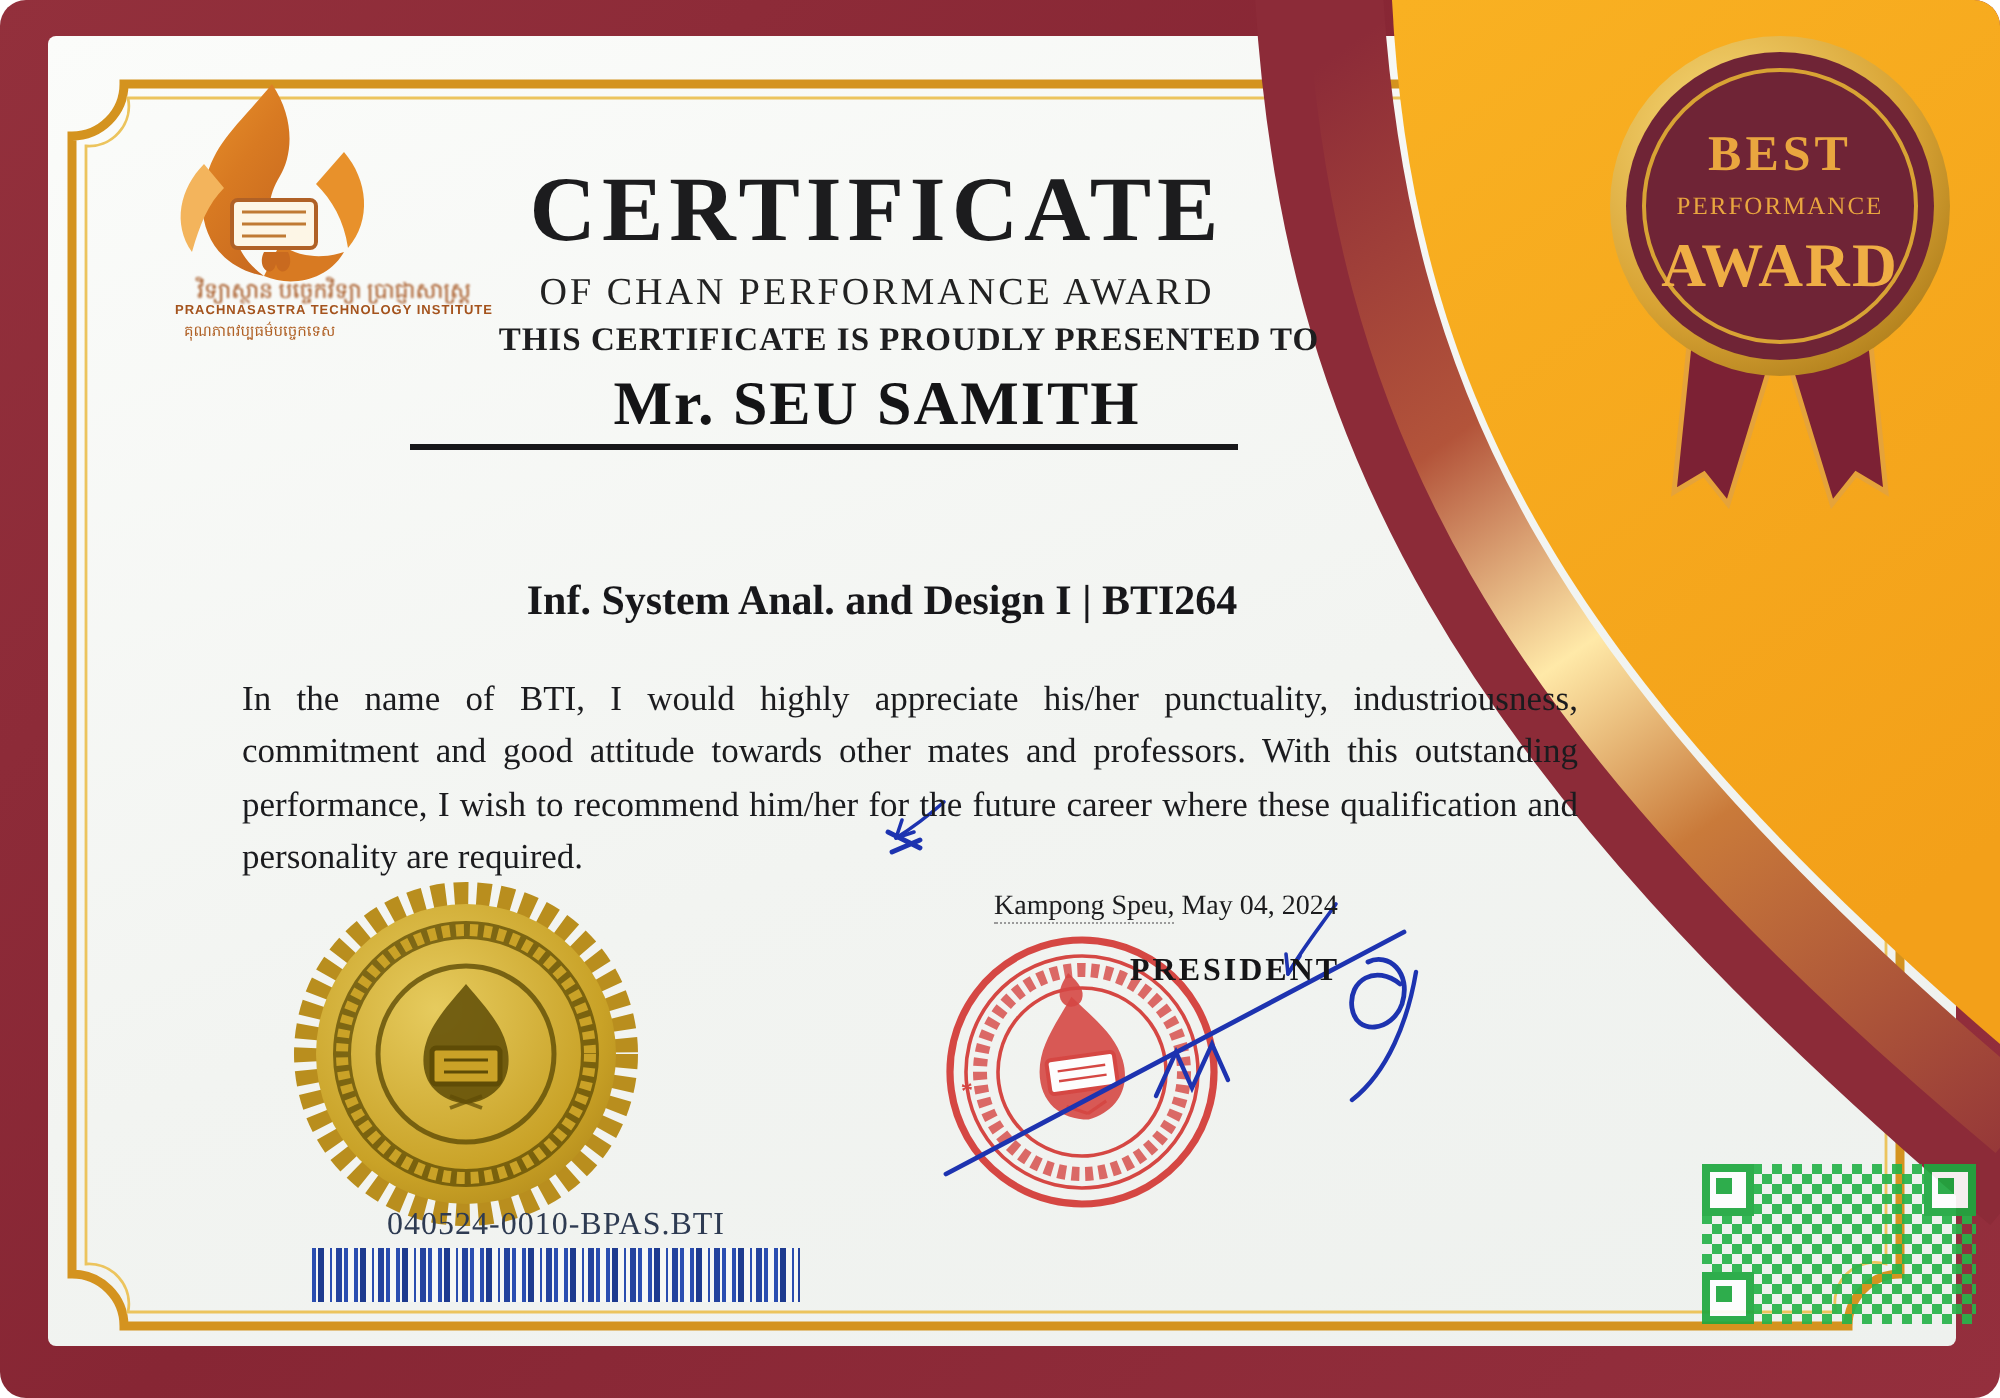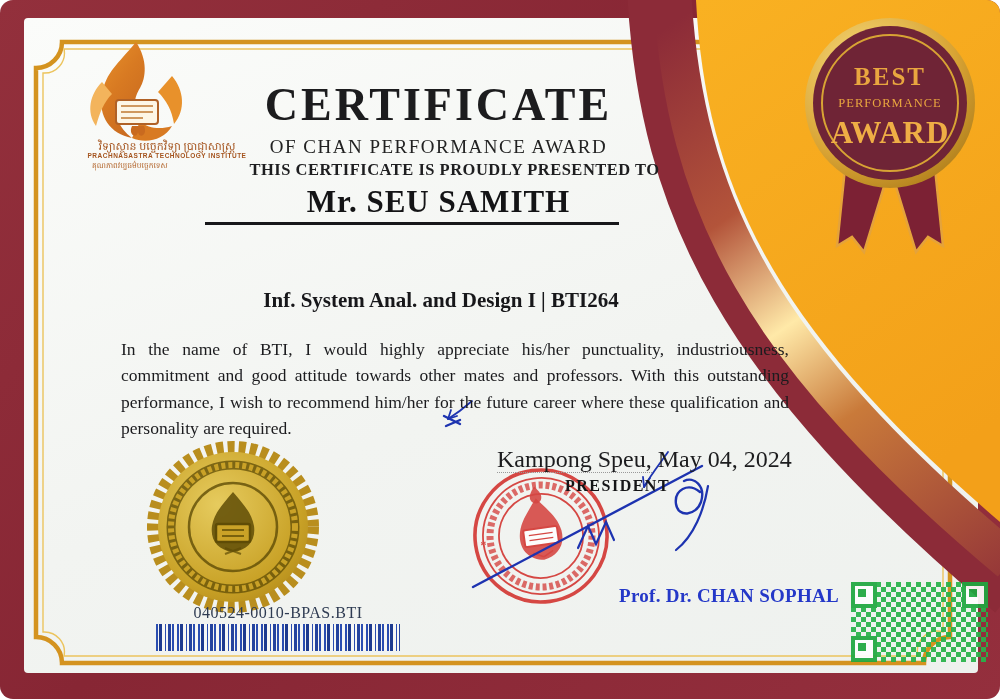--- a/index.html
+++ b/index.html
@@ -22,21 +22,21 @@
   .centerband{left:0; width:795px; text-align:center;}
   .t-main{top:78px; font-size:46px; font-weight:600; letter-spacing:3px; color:#1c1c1e;}
   .t-sub{top:136px; font-size:19px; letter-spacing:1.5px; color:#222;}
   .t-presented{top:160px; font-size:16.5px; font-weight:700; letter-spacing:.5px; color:#1e1e20;margin-left:16px;}
   .t-name{top:184px; font-size:31px; font-weight:700; letter-spacing:1px; color:#141416;}
   .name-rule{left:205px; top:222px; width:373px; height:3px; background:#17171a;}
   .para{left:80px; width:660px; font-size:17.5px; line-height:1.5; color:#1b1b1e; text-align:justify;}
   .p1{top:231px;}
   .subject{top:288px; left:0; width:800px; text-align:center; font-size:21px; font-weight:700; color:#17171a;}
   .p2{top:336px; width:668px;}
-  .dateline{left:456px; top:446px; font-size:24px; color:#1c1c1e; white-space:nowrap;}
+  .dateline{left:456px; top:446px; font-size:14px; color:#1c1c1e; white-space:nowrap;}
   .dateline .place{border-bottom:1px dotted #9a9a9a;}
   .president{left:524px; top:477px; font-size:16px; font-weight:700; letter-spacing:1.5px; color:#151517;}
   .signer-name{left:578px; top:585px; font-size:19px; font-weight:700; color:#2438c8; letter-spacing:.3px;}
 
   
   .logo-block{left:45px; top:36px; width:162px; text-align:center;}
   .logo-khmer{font-size:11px; line-height:1.1; color:#a4531d; filter:blur(.4px); white-space:nowrap;}
   .logo-eng{font-size:6.5px; font-weight:700; letter-spacing:.5px; color:#a4531d; font-family:"Liberation Sans",sans-serif;}
   .logo-motto{display:flex; justify-content:flex-start; padding:2px 6px 0 6px; font-size:7.5px; color:#b06126; filter:blur(.3px);}
 
@@ -196,21 +196,20 @@
   <div class="abs subject">Inf. System Anal. and Design I | BTI264</div>
   <div class="abs para p2">In the name of BTI, I would highly appreciate his/her punctuality, industriousness, commitment and good attitude towards other mates and professors. With this outstanding performance, I wish to recommend him/her for the future career where these qualification and personality are required.</div>
 
   <div class="abs dateline">
     <span class="place">Kampong Speu,</span>
     <span> </span>
     <span>May 04, 2024</span>
   </div>
 
   <div class="abs president">PRESIDENT</div>
-  <div class="abs signer-name">Prof. Dr. CHAN SOPHAL</div>
 
   <div class="abs barcode">
     <div class="barcode-label">040524-0010-BPAS.BTI</div>
     <div class="barcode-bars"></div>
   </div>
 
   <div class="abs qr">
     <div class="finder f-tl"></div>
     <div class="finder f-tr"></div>
     <div class="finder f-bl"></div>

